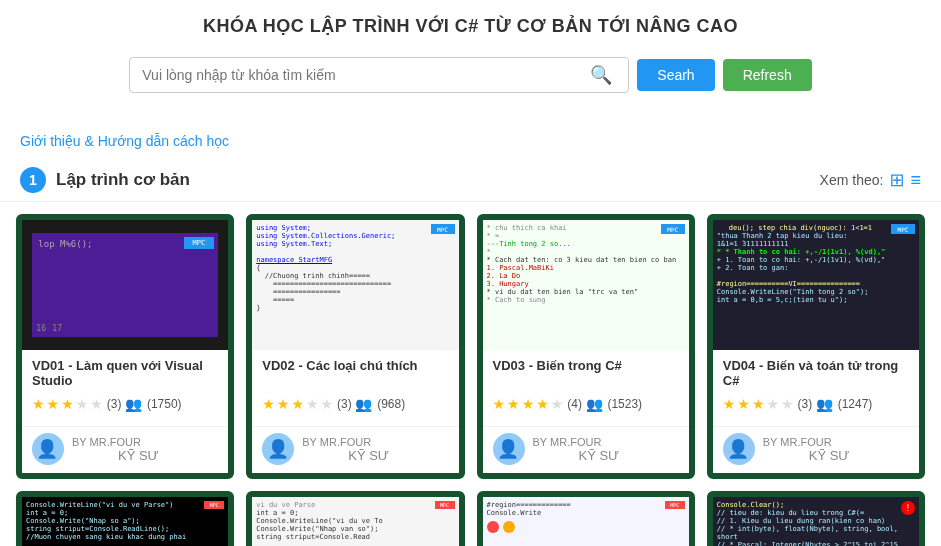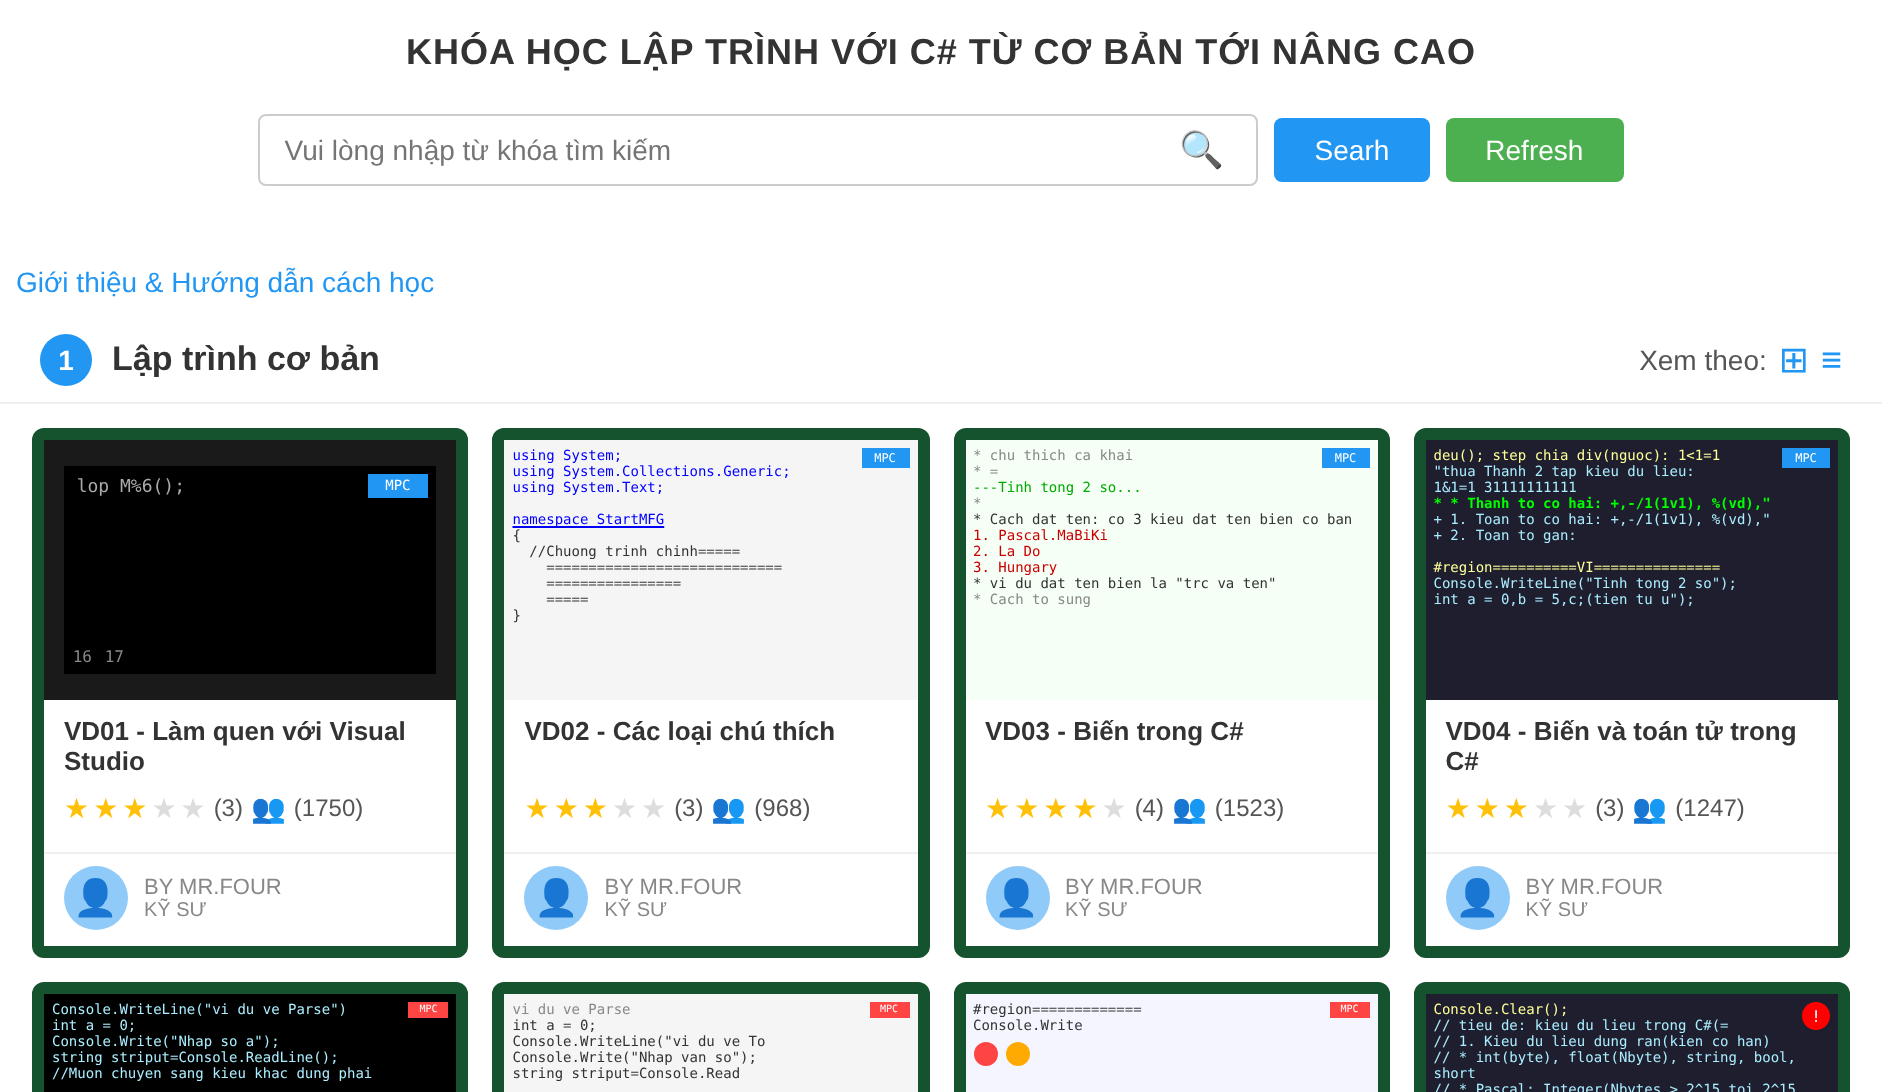--- a/index.html
+++ b/index.html
@@ -10,21 +10,21 @@
     .header { text-align: center; padding: 16px 20px 10px; }
     .header-title { font-size: 18px; font-weight: bold; color: #333; letter-spacing: 0.5px; }
 
     .search-bar { display: flex; justify-content: center; align-items: center; gap: 8px; margin: 10px 20px; }
     .search-input-wrap { display: flex; align-items: center; border: 1px solid #ccc; border-radius: 4px; padding: 6px 12px; width: 500px; background: #fff; }
     .search-input-wrap input { border: none; outline: none; flex: 1; font-size: 14px; color: #555; }
     .search-icon-btn { background: none; border: none; cursor: pointer; color: #2196F3; font-size: 18px; padding: 0 4px; }
     .btn-search { background: #2196F3; color: #fff; border: none; border-radius: 4px; padding: 8px 20px; cursor: pointer; font-size: 14px; }
     .btn-refresh { background: #4CAF50; color: #fff; border: none; border-radius: 4px; padding: 8px 20px; cursor: pointer; font-size: 14px; }
 
-    .nav-link { padding: 4px 8px 10px; margin-top: 36px; }
+    .nav-link { padding: 4px 20px 10px; margin-top: 36px; }
     .nav-link a { color: #2196F3; text-decoration: none; font-size: 14px; }
 
     .section-header { display: flex; align-items: center; justify-content: space-between; padding: 8px 20px; border-bottom: 1px solid #eee; margin-bottom: 12px; }
     .section-left { display: flex; align-items: center; gap: 10px; }
     .section-num { background: #2196F3; color: #fff; border-radius: 50%; width: 26px; height: 26px; display: flex; align-items: center; justify-content: center; font-weight: bold; font-size: 14px; }
     .section-title { font-size: 17px; font-weight: bold; color: #333; }
     .section-right { display: flex; align-items: center; gap: 6px; font-size: 14px; color: #555; }
     .view-icon { cursor: pointer; font-size: 18px; color: #2196F3; }
 
     .cards-grid { display: grid; grid-template-columns: repeat(4, 1fr); gap: 12px; padding: 0 16px 12px; }
@@ -35,21 +35,21 @@
     .stars { display: flex; gap: 2px; }
     .star { color: #FFC107; font-size: 14px; }
     .star.empty { color: #ddd; }
     .rating-count { font-size: 12px; color: #555; }
     .enroll-icon { color: #555; font-size: 14px; }
     .enroll-count { font-size: 12px; color: #555; }
     .card-author { display: flex; align-items: center; gap: 8px; padding: 6px 10px 8px; border-top: 1px solid #f0f0f0; }
     .avatar { width: 32px; height: 32px; border-radius: 50%; background: #90CAF9; display: flex; align-items: center; justify-content: center; font-size: 18px; color: #1565C0; overflow: hidden; }
     .author-info { font-size: 11px; }
     .author-by { color: #888; }
-    .author-role { color: #888; font-size: 10px; }
+    .author-role { color: #888; font-size: 13px; margin-left: 46px; }
 
     .bottom-cards { display: grid; grid-template-columns: repeat(4, 1fr); gap: 12px; padding: 0 16px 12px; }
   </style>
 </head>
 <body>
 
 <div class="page-wrapper">
 
   <div class="header">
     <h1 class="header-title">KHÓA HỌC LẬP TRÌNH VỚI C# TỪ CƠ BẢN TỚI NÂNG CAO</h1>
@@ -76,21 +76,21 @@
     <div class="section-right">
       <span>Xem theo:</span>
       <span class="view-icon">⊞</span>
       <span class="view-icon">≡</span>
     </div>
   </div>
 
   <div class="cards-grid" id="courses-grid">
   <div class="card">
         <div style="width: 100%; height: 130px; background: rgb(26, 26, 26); display: flex; align-items: center; justify-content: center; overflow: hidden;">
-          <div style="background:#000000;width:90%;height:80%;padding:6px;font-family:monospace;font-size:9px;color:#fff;position:relative;">
+          <div style="background:#4c1d95;width:90%;height:80%;padding:6px;font-family:monospace;font-size:9px;color:#fff;position:relative;">
       <div style="color:#aaa;">lop M%6();</div>
       <div style="position:absolute;bottom:4px;left:4px;font-size:8px;color:#888;">16</div>
       <div style="position:absolute;bottom:4px;left:20px;font-size:8px;color:#888;">17</div>
       <div style="position:absolute;top:4px;right:4px;background:#2196F3;width:30px;height:12px;font-size:7px;display:flex;align-items:center;justify-content:center;color:#fff;">MPC</div>
     </div>
         </div>
         <div class="card-body">
           <div class="card-title">VD01 - Làm quen với Visual Studio</div>
           <div class="card-meta">
             <div class="stars">
@@ -183,21 +183,21 @@
         <div class="card-author">
           <div class="avatar">👤</div>
           <div class="author-info">
             <div class="author-by">BY MR.FOUR</div>
             <div class="author-role">KỸ SƯ</div>
           </div>
         </div>
       </div>
       <div class="card">
         <div style="width: 100%; height: 130px; background: rgb(30, 30, 46); overflow: hidden; font-family: monospace; font-size: 7px; color: rgb(170, 238, 255); padding: 4px; position: relative;">
-          <div style="color:#ff9;">deu(); step chia div(nguoc): 1&lt;1=1</div>
+          <div style="color:#ff9;margin-left:12px;">deu(); step chia div(nguoc): 1&lt;1=1</div>
       <div style="color:#aef;">"thua Thanh 2 tap kieu du lieu:</div>
       <div style="color:#aef;">1&amp;1=1 31111111111</div>
       <div style="color:#0f0;font-weight:bold;">* * Thanh to co hai: +,-/1(1v1), %(vd),"</div>
       <div style="color:#aef;">+ 1. Toan to co hai: +,-/1(1v1), %(vd),"</div>
       <div style="color:#aef;">+ 2. Toan to gan:</div>
       <div>&nbsp;</div>
       <div style="color:#ff9;">#region==========VI===============</div>
       <div style="color:#aef;">Console.WriteLine("Tinh tong 2 so");</div>
       <div style="color:#aef;">int a = 0,b = 5,c;(tien tu u");</div>
       <div style="position:absolute;top:4px;right:4px;background:#2196F3;width:24px;height:10px;font-size:6px;display:flex;align-items:center;justify-content:center;color:#fff;">MPC</div>

